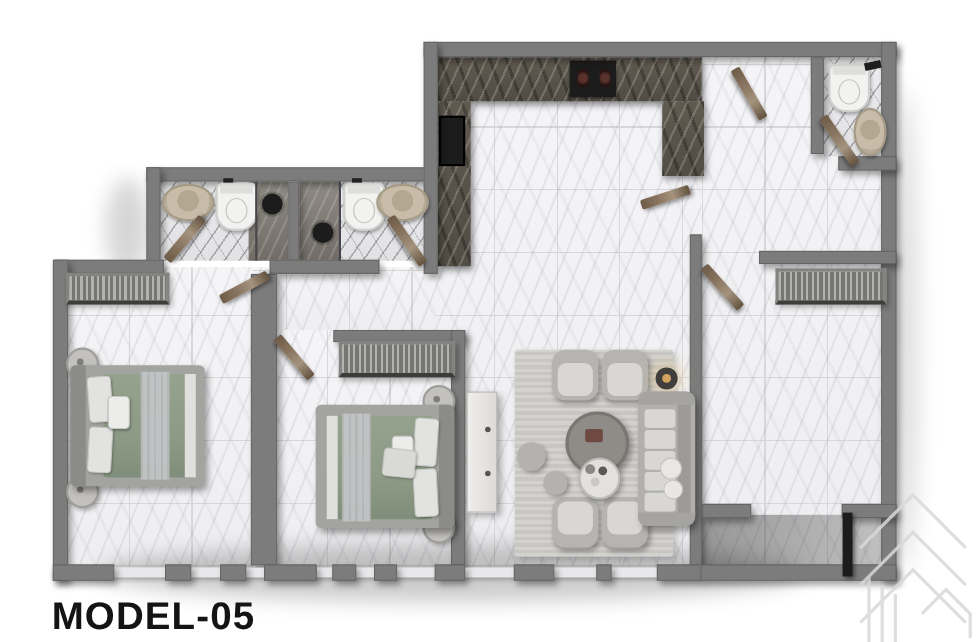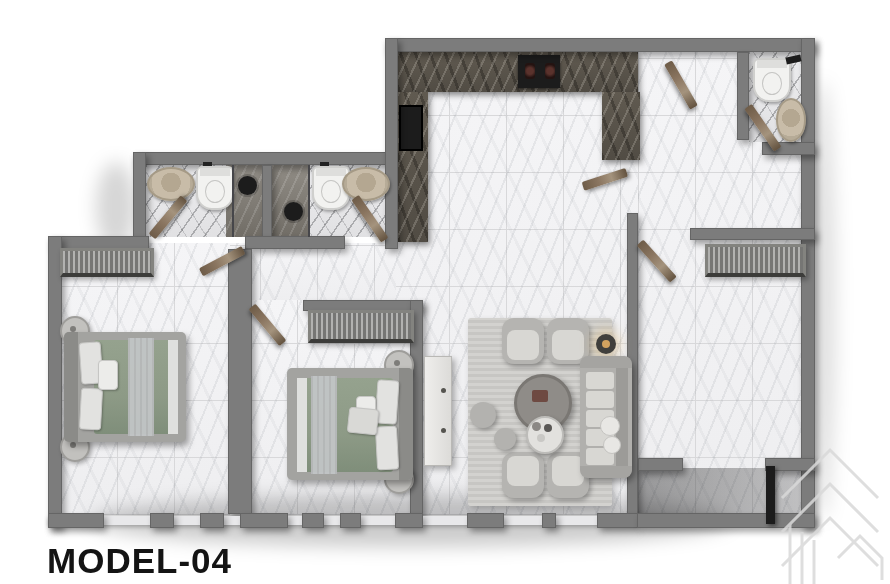--- a/index.html
+++ b/index.html
@@ -222,14 +222,14 @@
       <polyline points="14,70 62,22 110,70"></polyline>
       <polyline points="14,104 62,56 110,104"></polyline>
       <polyline points="14,138 62,90 110,138"></polyline>
       <polyline points="70,130 92,108 114,130 114,152"></polyline>
       <line x1="22" y1="96" x2="22" y2="156"></line>
       <line x1="34" y1="104" x2="34" y2="156"></line>
       <line x1="46" y1="112" x2="46" y2="156"></line>
     </g>
   </svg>
 
-  <div class="title">MODEL-04</div>
+  <div class="title">MODEL-05</div>
 </div>
 
 </body></html>

